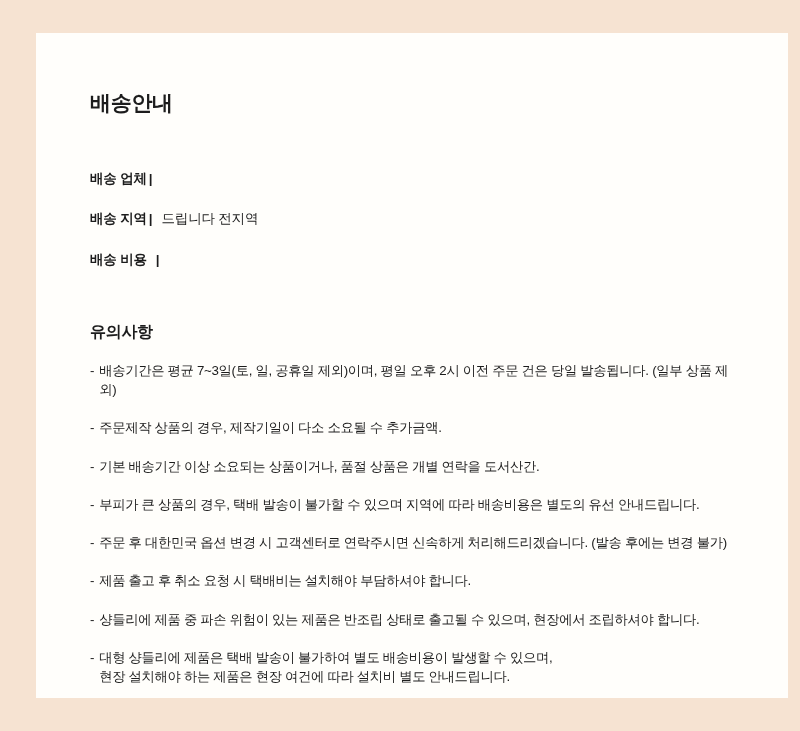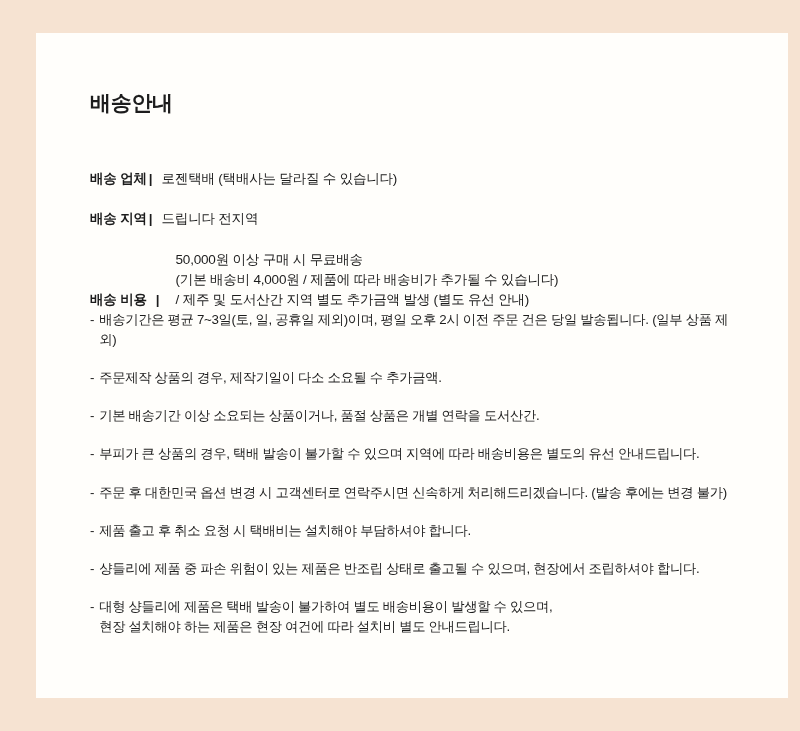--- a/index.html
+++ b/index.html
@@ -98,39 +98,36 @@
 <div class="page">
   <div class="inner">
 
     <h1 class="title">배송안내</h1>
 
     <div class="info-list">
 
       <div class="info-row">
         <span class="info-label">배송 업체</span>
         <span class="info-bar">|</span>
-        <span class="info-value">로젠택배 (택배사는 달라질 수 있습니다)</span>
       </div>
 
       <div class="info-row">
         <span class="info-label">배송 지역</span>
         <span class="info-bar">|</span>
         <span class="info-value">드립니다 전지역</span>
       </div>
 
       <div class="info-row">
         <span class="info-label">배송 비용</span>
         <span class="info-bar">|</span>
-        <span class="info-value">50,000원 이상 구매 시 무료배송
-(기본 배송비 4,000원 / 제품에 따라 배송비가 추가될 수 있습니다)
-/ 제주 및 도서산간 지역 별도 추가금액 발생 (별도 유선 안내)</span>
       </div>
 
     </div>
 
+    <h2 class="section-title">유의사항</h2>
 
     <ul class="notes">
       <li class="note-item">
         <span class="note-dash">-</span>
         <span class="note-text">배송기간은 평균 7~3일(토, 일, 공휴일 제외)이며, 평일 오후 2시 이전 주문 건은 당일 발송됩니다. (일부 상품 제외)</span>
       </li>
       <li class="note-item">
         <span class="note-dash">-</span>
         <span class="note-text">주문제작 상품의 경우, 제작기일이 다소 소요될 수 추가금액.</span>
       </li>

